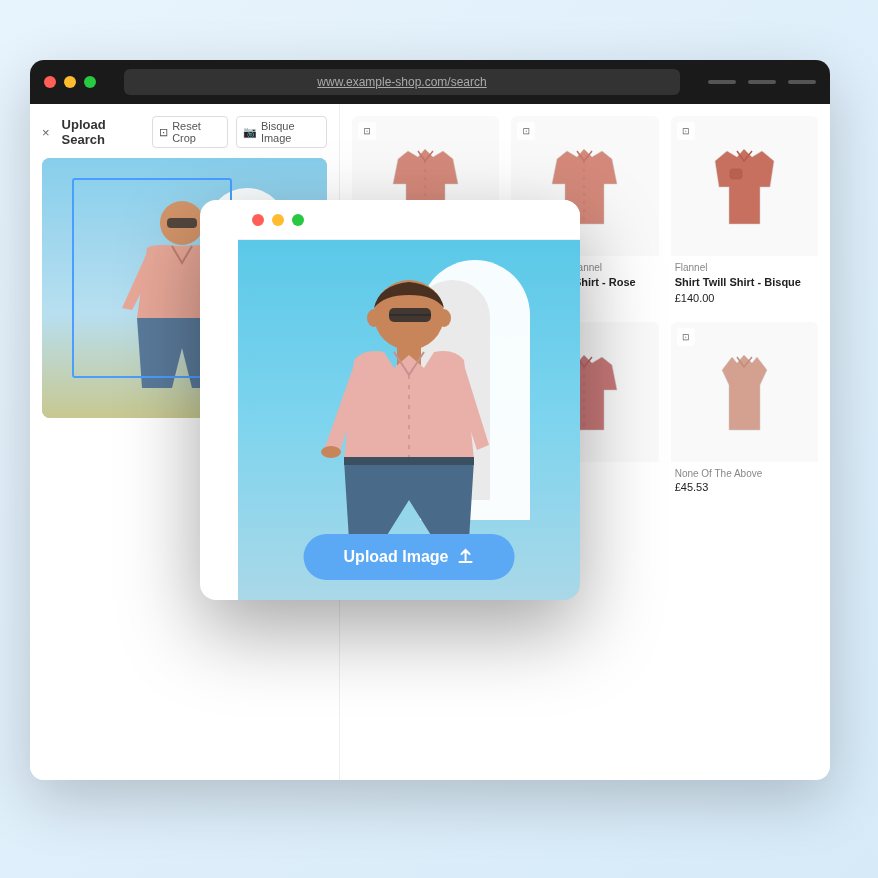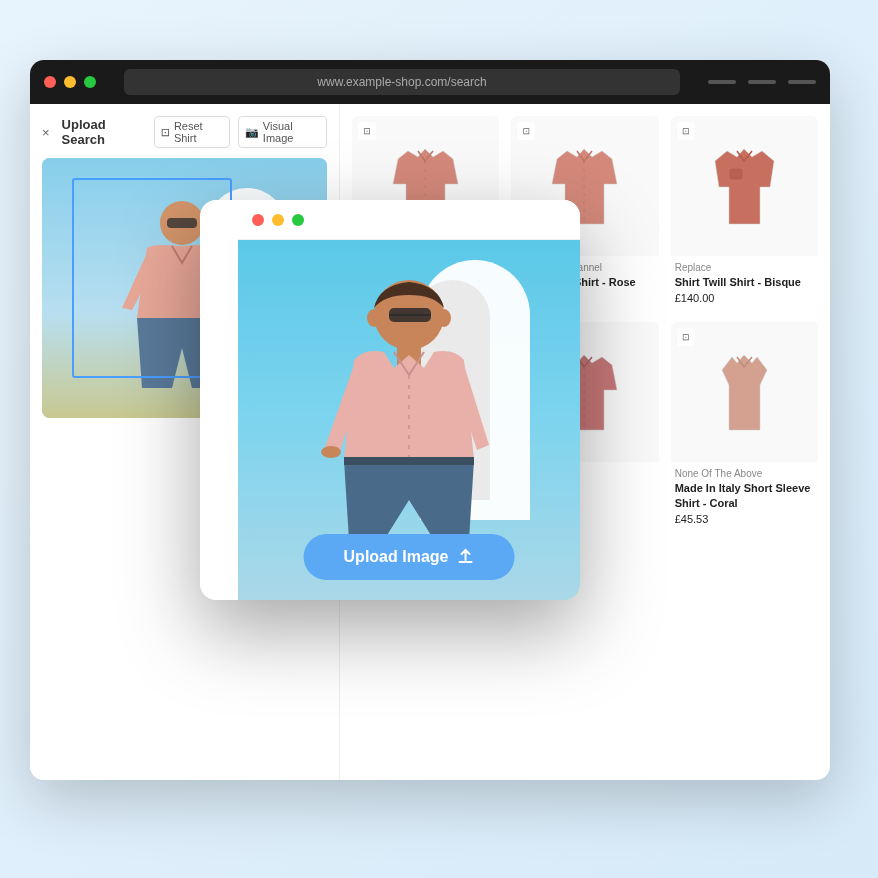--- a/index.html
+++ b/index.html
@@ -54,20 +54,21 @@
       display: flex;
       align-items: center;
       padding: 0 10px;
     }
 
     .address-text {
       color: #aaa;
       font-size: 12px;
       flex: 1;
       text-align: center;
+      text-decoration: underline;
     }
 
     .browser-nav-btns {
       display: flex;
       gap: 12px;
     }
 
     .nav-btn-bar {
       width: 28px;
       height: 4px;
@@ -302,25 +303,25 @@
   </div>
 
   <div class="browser-content">
 
     <div class="visual-search-panel">
       <div class="vs-toolbar">
         <span class="vs-close-btn">×</span>
         <span class="vs-title">Upload Search</span>
         <div class="vs-action-btn">
           <span>⊡</span>
-          <span>Reset Shirt</span>
+          <span>Reset Crop</span>
         </div>
         <div class="vs-action-btn">
           <span>📷</span>
-          <span>Visual Image</span>
+          <span>Bisque Image</span>
         </div>
       </div>
 
       <div class="vs-image-area">
         <div class="vs-image-placeholder">
 
           <div style="position:absolute;top:0;left:0;right:0;bottom:0;background:linear-gradient(180deg,#87ceeb 0%,#b8dff0 60%,#c8c890 100%);"></div>
 
           <div style="position:absolute;top:30px;right:40px;width:80px;height:170px;background:white;border-radius:40px 40px 0 0;opacity:0.95;"></div>
           <div style="position:absolute;top:50px;right:70px;width:55px;height:140px;background:#f0f0f0;border-radius:30px 30px 0 0;opacity:0.9;"></div>
@@ -387,21 +388,21 @@
         <div class="product-camera-icon">⊡</div>
 
       <svg class="shirt-svg" viewBox="0 0 75 95">
         <path d="M20,12 L8,22 L12,48 L22,48 L22,85 L53,85 L53,48 L63,48 L67,22 L55,12 L45,18 L37,10 L30,18 Z" fill="#c87060" stroke="#ccc" stroke-width="0.5"></path>
         <path d="M30,12 L37,22 L45,12" fill="none" stroke="#b45c4c" stroke-width="1.5"></path>
         <rect x="23" y="30" width="12" height="10" rx="2" fill="#b96151" stroke="#af5747" stroke-width="0.5"></rect>
       </svg>
 
       </div>
       <div class="product-info">
-        <div class="product-brand">Replace</div>
+        <div class="product-brand">Flannel</div>
         <div class="product-name">Shirt Twill Shirt - Bisque</div>
         <div class="product-price">£140.00</div>
       </div>
     </div>
           <div class="product-card">
       <div class="product-image-wrap">
         <div class="product-camera-icon">⊡</div>
 
       <svg class="shirt-svg" viewBox="0 0 75 95">
         <path d="M20,12 L10,20 L5,45 L18,45 L18,85 L57,85 L57,45 L70,45 L65,20 L55,12 L45,18 L37,10 L30,18 Z" fill="#b8aea0" stroke="#ccc" stroke-width="0.5"></path>
@@ -438,21 +439,20 @@
         <div class="product-camera-icon">⊡</div>
 
       <svg class="shirt-svg" viewBox="0 0 75 95">
         <path d="M25,12 L15,25 L22,40 L22,85 L53,85 L53,40 L60,25 L50,12 L45,18 L37,10 L30,18 Z" fill="#d4a090" stroke="#ccc" stroke-width="0.5"></path>
         <path d="M30,12 L37,22 L45,12" fill="none" stroke="#c08c7c" stroke-width="1.5"></path>
       </svg>
 
       </div>
       <div class="product-info">
         <div class="product-brand">None Of The Above</div>
-        <div class="product-name">Made In Italy Short Sleeve Shirt - Coral</div>
         <div class="product-price">£45.53</div>
       </div>
     </div>
         </div>
     </div>
 
   </div>
 </div>
 
 <div class="modal-window">

